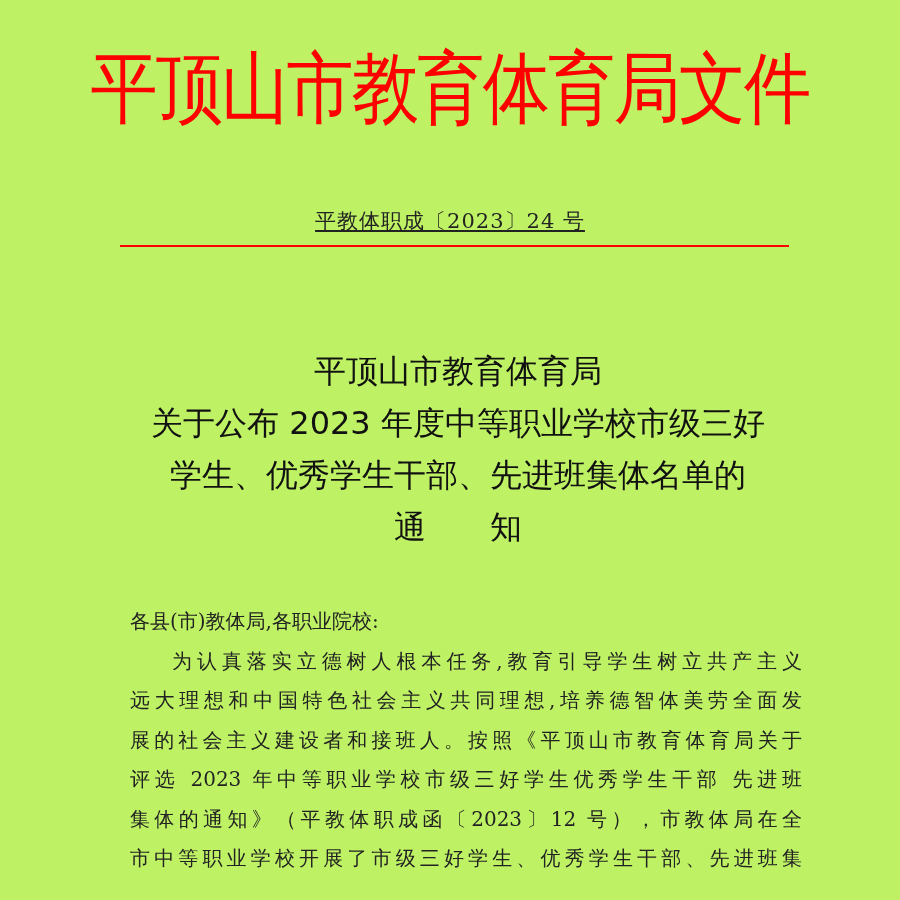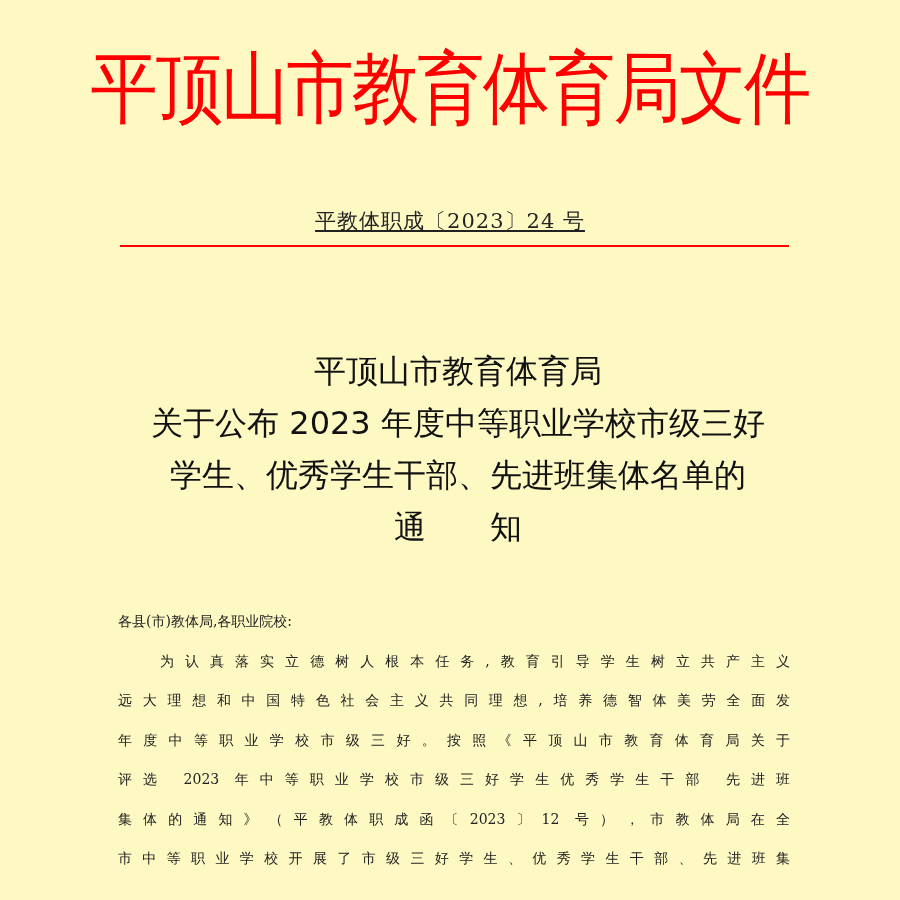--- a/index.html
+++ b/index.html
@@ -10,21 +10,21 @@
     body {
       width: 900px;
       height: 900px;
       position: relative;
       overflow: hidden;
     }
     .page {
       position: absolute;
       left: 0; top: 0;
       width: 900px; height: 900px;
-      background: #fef9c3;
+      background: #bef264;
     }
     .red-header {
       position: absolute;
       left: 0; width: 900px;
       top: 38px;
       text-align: center;
       font-family: "DejaVu Sans", sans-serif;
       font-size: 78px;
       line-height: 100px;
       color: #ff0000;
@@ -72,25 +72,25 @@
       display: block;
       white-space: nowrap;
       word-spacing: 0;
     }
     .title-tongzhi span.gap {
       display: inline-block;
       width: 64px;
     }
     .body-text {
       position: absolute;
-      left: 118px;
+      left: 130px;
       width: 672px;
       top: 602px;
       font-family: "DejaVu Serif", serif;
-      font-size: 14px;
+      font-size: 20px;
       line-height: 39.5px;
       color: #222222;
     }
     .body-line {
       display: block;
       white-space: nowrap;
       text-align: justify;
       text-align-last: justify;
       height: 39.5px;
     }
@@ -119,19 +119,19 @@
     <span class="title-line">学生、优秀学生干部、先进班集体名单的</span>
     <span class="title-tongzhi">
       <span>通</span><span class="gap"></span><span>知</span>
     </span>
   </div>
 
   <div class="body-text">
     <span class="body-line salutation">各县(市)教体局,各职业院校:</span>
     <span class="body-line indent">为认真落实立德树人根本任务,教育引导学生树立共产主义</span>
     <span class="body-line">远大理想和中国特色社会主义共同理想,培养德智体美劳全面发</span>
-    <span class="body-line">年度中等职业学校市级三好。按照《平顶山市教育体育局关于</span>
+    <span class="body-line">展的社会主义建设者和接班人。按照《平顶山市教育体育局关于</span>
     <span class="body-line">评选 2023 年中等职业学校市级三好学生优秀学生干部 先进班</span>
     <span class="body-line">集体的通知》（平教体职成函〔2023〕12 号），市教体局在全</span>
     <span class="body-line">市中等职业学校开展了市级三好学生、优秀学生干部、先进班集</span>
   </div>
 
 </div>
 
 </body></html>

